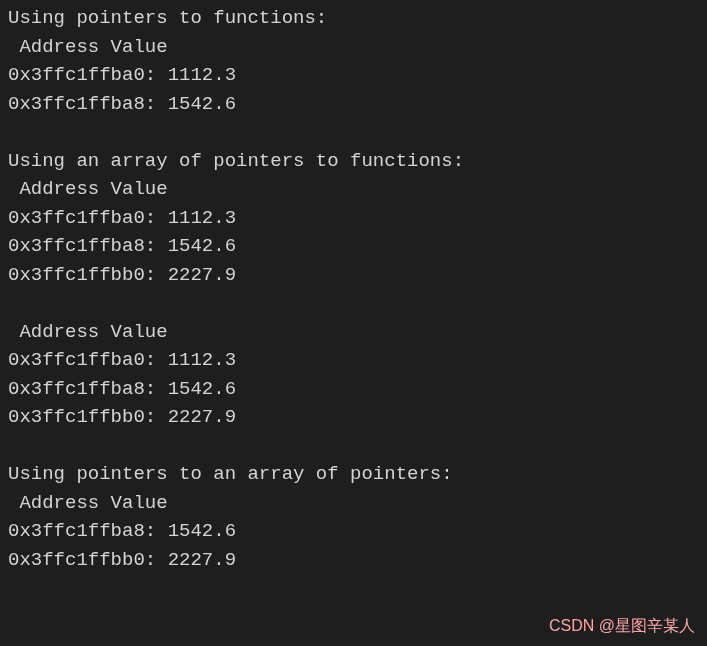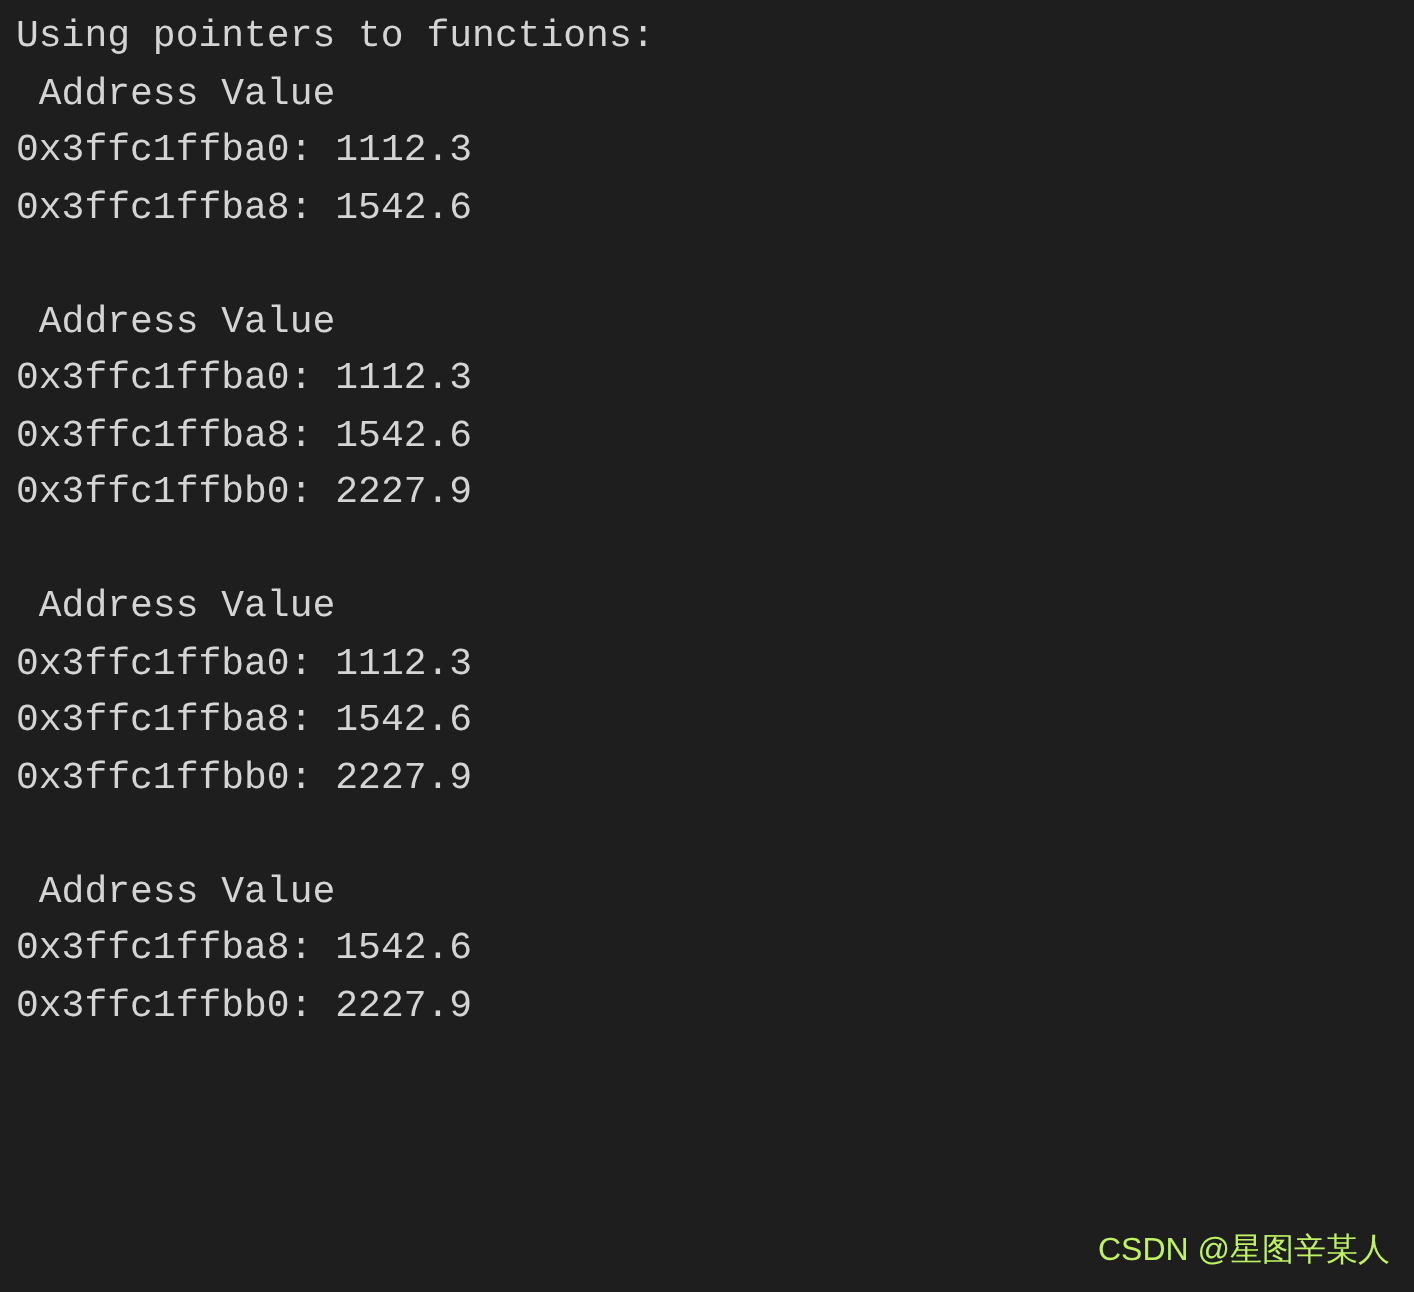--- a/index.html
+++ b/index.html
@@ -19,42 +19,44 @@
       position: relative;
       overflow: hidden;
     }
     .terminal-line {
       white-space: pre;
     }
     .watermark {
       position: absolute;
       bottom: 8px;
       right: 12px;
-      color: #bef264;
+      color: #fca5a5;
       font-size: 16px;
       font-family: 'Microsoft YaHei', sans-serif;
     }
   </style>
 </head>
 <body>
 
 <div>
   <div class="terminal-line">Using pointers to functions:</div>
   <div class="terminal-line"> Address Value</div>
   <div class="terminal-line"><span>0x3ffc1ffba0</span><span>:</span> <span>1112.3</span></div>
   <div class="terminal-line"><span>0x3ffc1ffba8</span><span>:</span> <span>1542.6</span></div>
   <div class="terminal-line"> </div>
+  <div class="terminal-line">Using an array of pointers to functions:</div>
   <div class="terminal-line"> Address Value</div>
   <div class="terminal-line"><span>0x3ffc1ffba0</span><span>:</span> <span>1112.3</span></div>
   <div class="terminal-line"><span>0x3ffc1ffba8</span><span>:</span> <span>1542.6</span></div>
   <div class="terminal-line"><span>0x3ffc1ffbb0</span><span>:</span> <span>2227.9</span></div>
   <div class="terminal-line"> </div>
   <div class="terminal-line"> Address Value</div>
   <div class="terminal-line"><span>0x3ffc1ffba0</span><span>:</span> <span>1112.3</span></div>
   <div class="terminal-line"><span>0x3ffc1ffba8</span><span>:</span> <span>1542.6</span></div>
   <div class="terminal-line"><span>0x3ffc1ffbb0</span><span>:</span> <span>2227.9</span></div>
   <div class="terminal-line"> </div>
+  <div class="terminal-line">Using pointers to an array of pointers:</div>
   <div class="terminal-line"> Address Value</div>
   <div class="terminal-line"><span>0x3ffc1ffba8</span><span>:</span> <span>1542.6</span></div>
   <div class="terminal-line"><span>0x3ffc1ffbb0</span><span>:</span> <span>2227.9</span></div>
 </div>
 
 <div class="watermark">CSDN @星图辛某人</div>
 
 </body></html>

